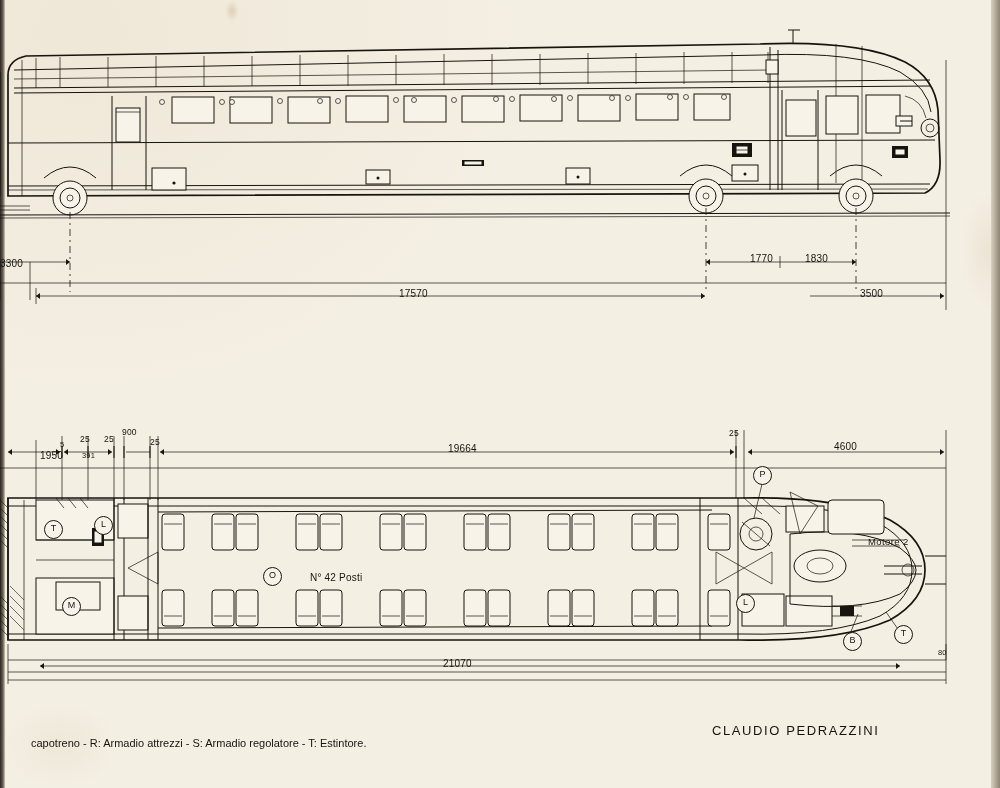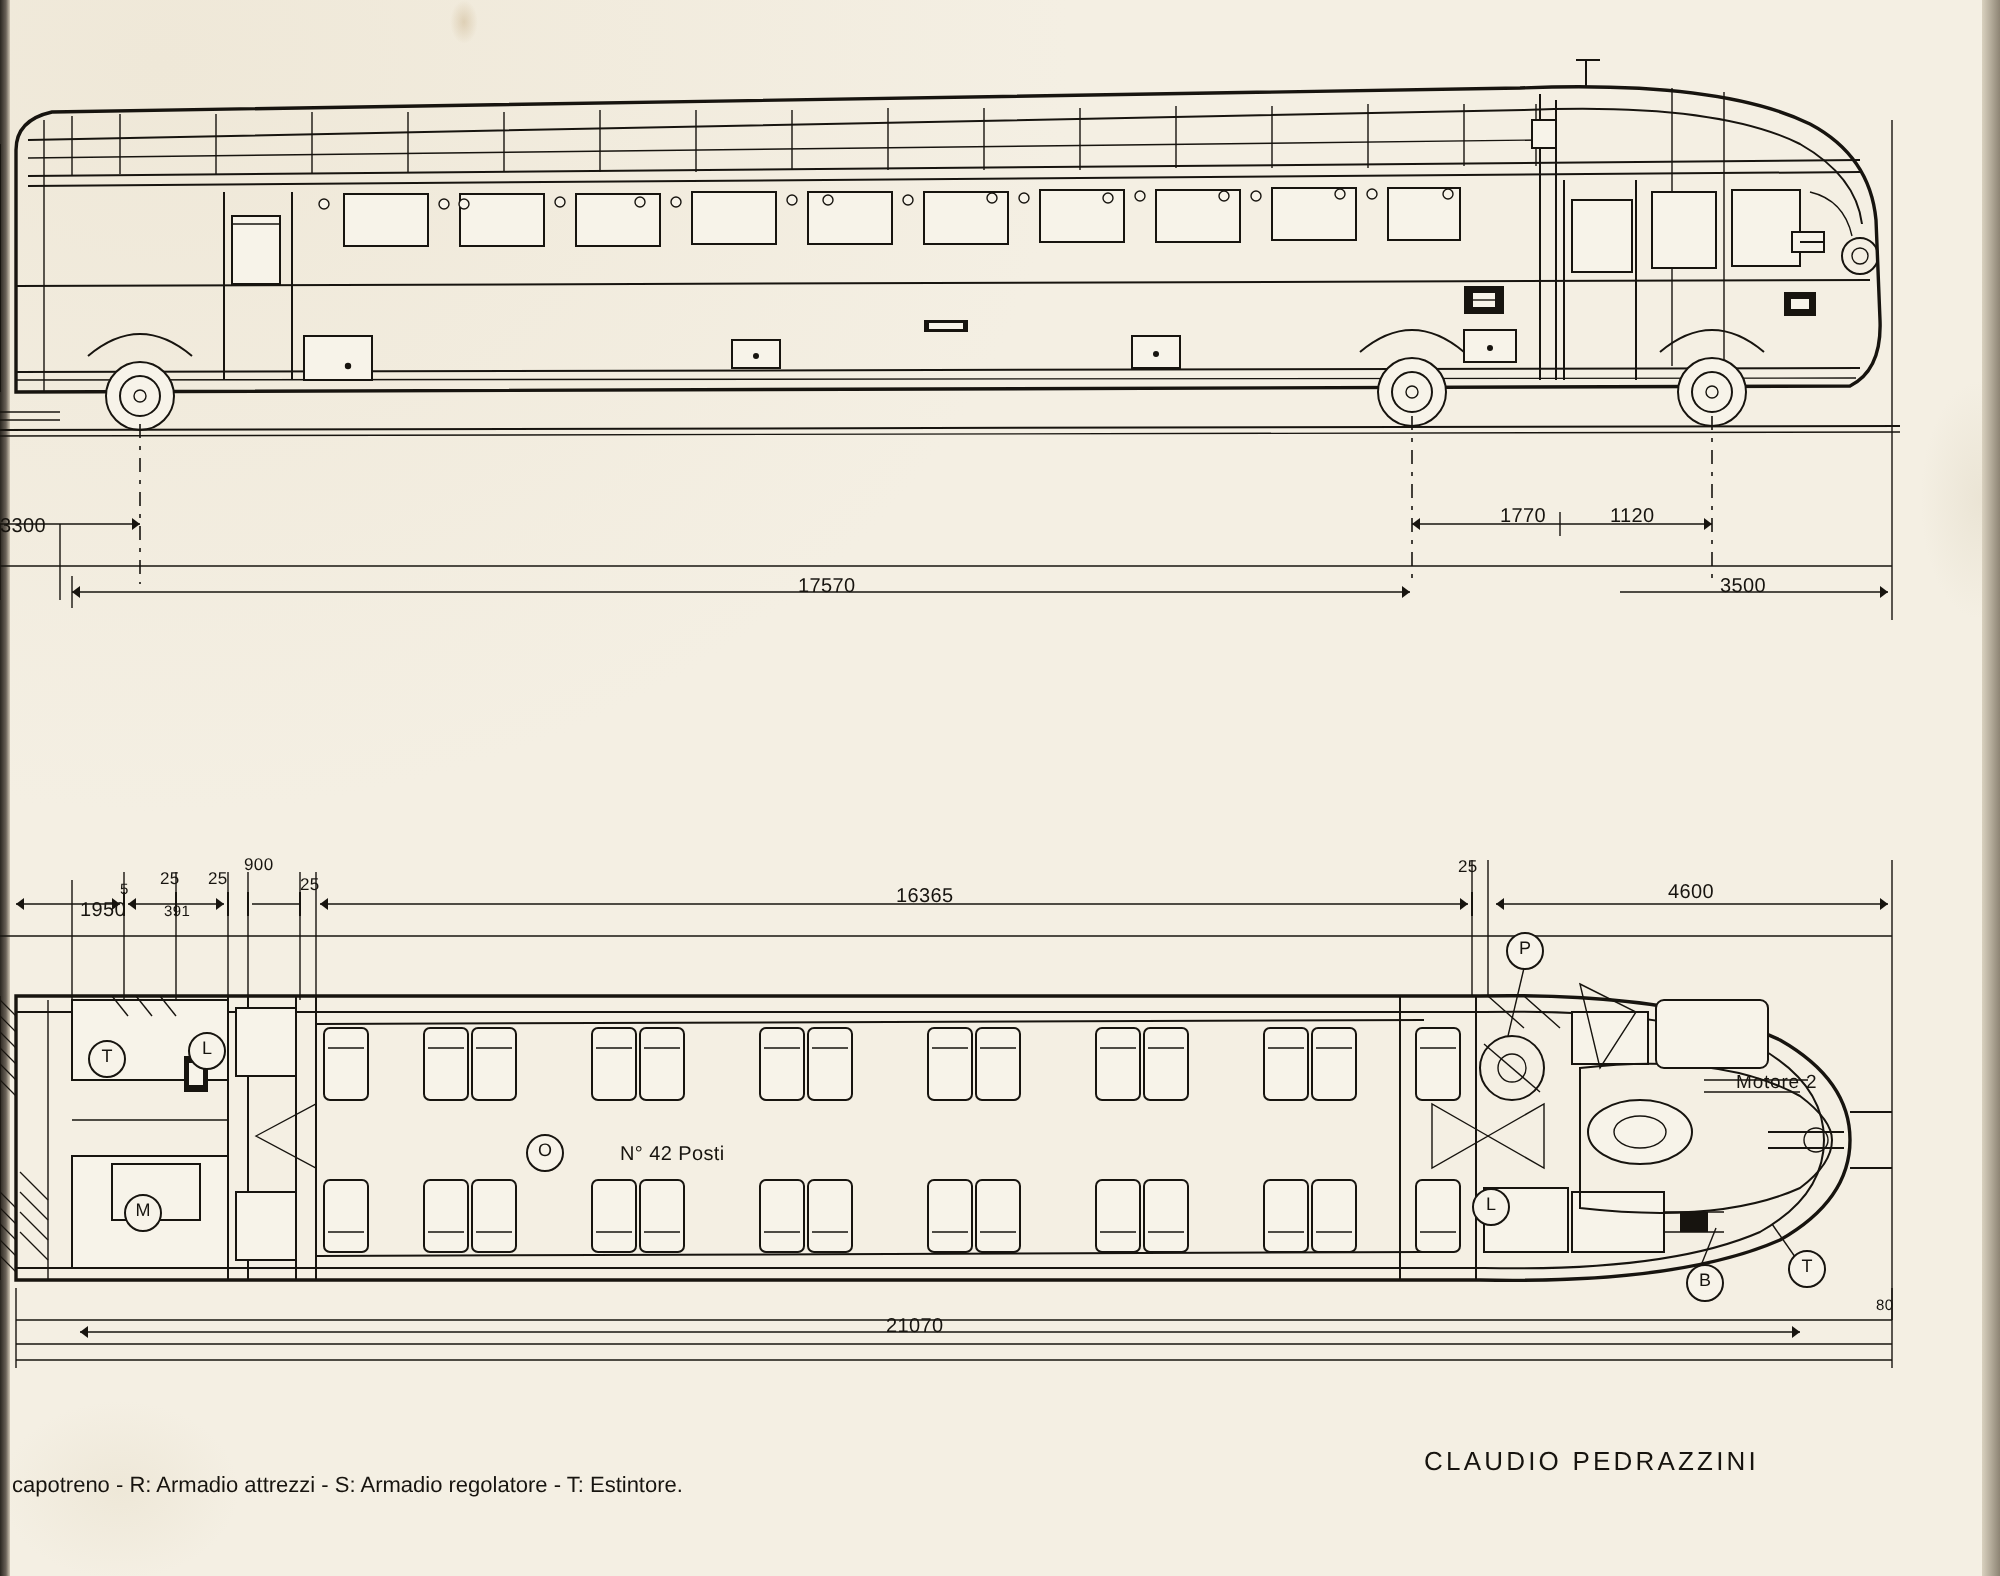--- a/index.html
+++ b/index.html
@@ -32,21 +32,21 @@
   .ln-thick{stroke:#17140f;fill:none;stroke-width:1.7;}
   .ln-dash{stroke:#17140f;fill:none;stroke-width:0.8;stroke-dasharray:7 4 2 4;}
   .fillw{fill:#f7f3e9;stroke:#17140f;stroke-width:1;}
   .fillk{fill:#17140f;stroke:none;}
   .hatch{fill:none;stroke:#17140f;stroke-width:0.6;}
 
   .lbl{position:absolute;color:#17140f;font-size:10px;letter-spacing:.2px;white-space:nowrap;}
   .lbl.sm{font-size:8.5px;}
   .lbl.xs{font-size:7.5px;}
   .sig{position:absolute;font-size:13px;letter-spacing:1.6px;color:#17140f;}
-  .caption{position:absolute;font-size:11px;color:#17140f;}
+  .caption{position:absolute;font-size:11px;color:#17140f;margin-left:25px;}
   .bubble{
     position:absolute;width:17px;height:17px;border:1px solid #17140f;border-radius:50%;
     background:#f7f3e9;color:#17140f;font-size:9px;line-height:15px;text-align:center;
   }
   .engine-lbl{position:absolute;font-size:9.5px;color:#17140f;letter-spacing:.4px;}
 </style>
 </head>
 <body>
 
 <div class="page">
@@ -448,33 +448,33 @@
       <path d="M114,446 L114,458"></path>
         <path d="M124,446 L124,458"></path>
       <path d="M150,446 L150,458"></path>
         <path d="M736,446 L736,458"></path>
     </g>
   </g>
 </svg>
 
 <div class="lbl" style="left:0px;top:258px;">3300</div>
 <div class="lbl" style="left:730px;top:253px;margin-left:20px;">1770</div>
-<div class="lbl" style="left:805px;top:253px;">1120</div>
+<div class="lbl" style="left:805px;top:253px;">1830</div>
 <div class="lbl" style="left:399px;top:288px;">17570</div>
 <div class="lbl" style="left:860px;top:288px;">3500</div>
 
 <div class="lbl" style="left:40px;top:450px;">1950</div>
 <div class="lbl xs" style="left:60px;top:440px;">5</div>
 <div class="lbl sm" style="left:80px;top:434px;">25</div>
 <div class="lbl xs" style="left:82px;top:451px;">391</div>
 <div class="lbl sm" style="left:104px;top:434px;">25</div>
 <div class="lbl sm" style="left:122px;top:427px;">900</div>
 <div class="lbl sm" style="left:150px;top:437px;">25</div>
 <div class="lbl sm" style="left:729px;top:428px;">25</div>
-<div class="lbl" style="left:448px;top:443px;">16365</div>
+<div class="lbl" style="left:448px;top:443px;">19664</div>
 <div class="lbl" style="left:834px;top:441px;">4600</div>
 <div class="lbl" style="left:443px;top:658px;">21070</div>
 <div class="lbl xs" style="left:938px;top:648px;">80</div>
 
 <div class="lbl" style="left:310px;top:572px;">N° 42  Posti</div>
 <div class="engine-lbl" style="left:833px;top:536px;padding-left:35px;">Motore  2</div>
 
 <div class="bubble" style="left:44px;top:520px;">T</div>
 <div class="bubble" style="left:94px;top:516px;">L</div>
 <div class="bubble" style="left:62px;top:597px;">M</div>

